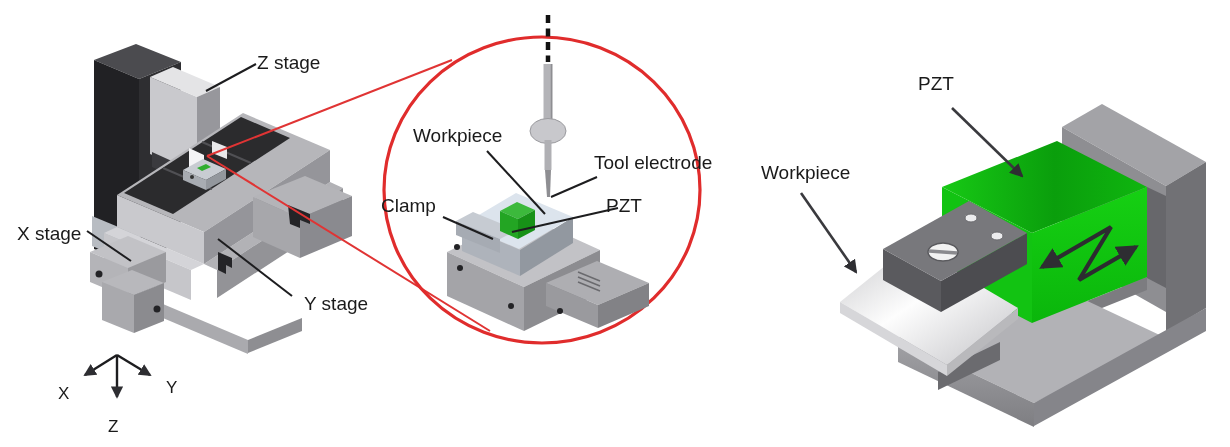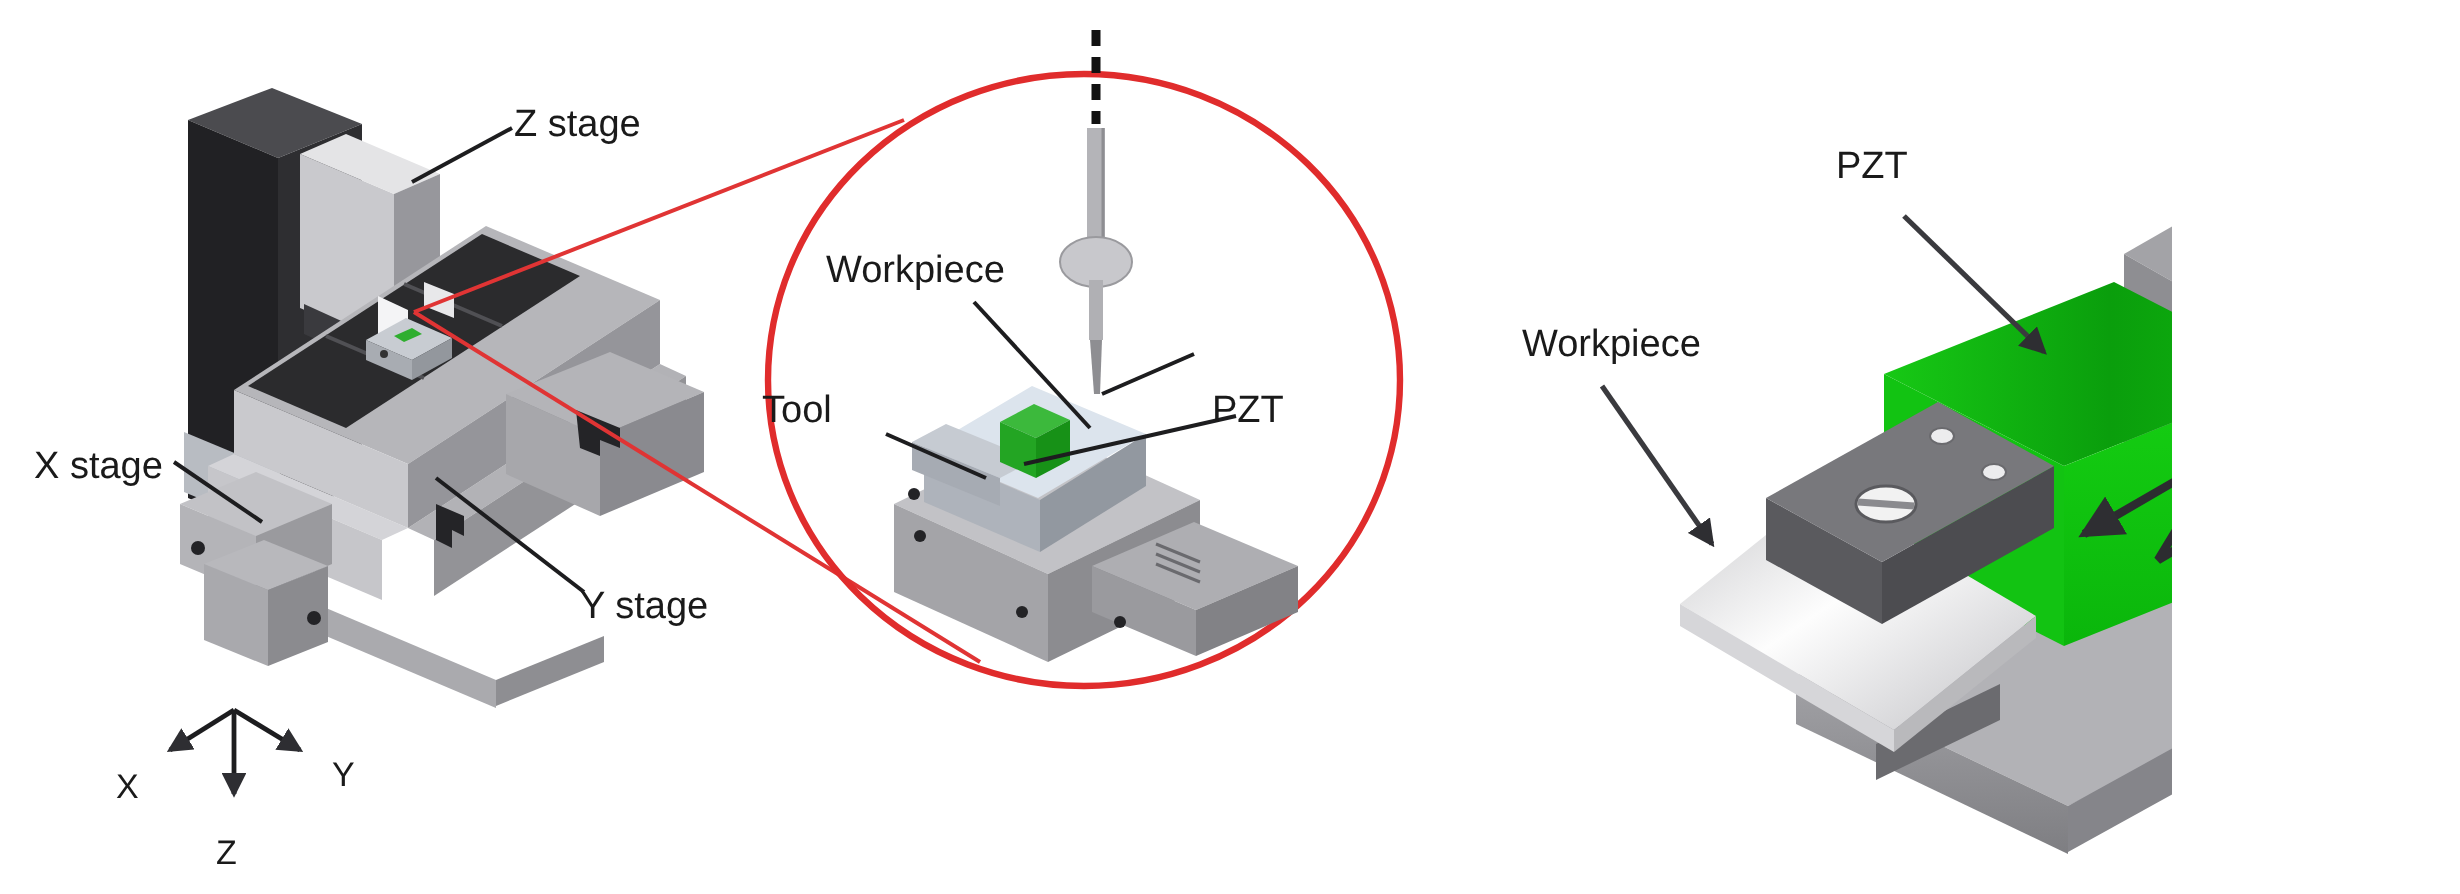--- a/index.html
+++ b/index.html
@@ -1,16 +1,16 @@
 <!DOCTYPE html>
 <html><head>
 <meta charset="utf-8">
 <style>
   html,body{margin:0;padding:0;background:#fff;}
-  #stage{position:relative;width:1086px;height:447px;background:#ffffff;overflow:hidden;
+  #stage{position:relative;width:1230px;height:447px;background:#ffffff;overflow:hidden;
          font-family:"Liberation Sans",sans-serif;}
   #art{position:absolute;left:0;top:0;}
   .lbl{position:absolute;color:#1a1a1a;font-size:19px;line-height:1.05;white-space:nowrap;}
   .axlbl{position:absolute;color:#1a1a1a;font-size:17px;line-height:1;white-space:nowrap;}
 </style>
 </head>
 <body>
 
 <div id="stage">
 
@@ -175,25 +175,26 @@
     <ellipse cx="971" cy="218" rx="6" ry="4" fill="#ececee" stroke="#6a6a6e" stroke-width="1"></ellipse>
     <ellipse cx="997" cy="236" rx="6" ry="4" fill="#ececee" stroke="#6a6a6e" stroke-width="1"></ellipse>
 
     <line x1="952" y1="108" x2="1022" y2="176" stroke="#3a3a3e" stroke-width="2.6" marker-end="url(#ah)"></line>
     <line x1="801" y1="193" x2="856" y2="272" stroke="#3a3a3e" stroke-width="2.6" marker-end="url(#ah)"></line>
   </g>
 </svg>
 
 <div class="lbl" style="left:257px;top:53px">Z stage</div>
 <div class="lbl" style="left:17px;top:224px">X stage</div>
-<div class="lbl" style="left:290px;top:294px">Y stage</div>
+<div class="lbl" style="left:304px;top:294px">Y stage</div>
 <div class="axlbl" style="left:58px;top:385px">X</div>
 <div class="axlbl" style="left:166px;top:379px">Y</div>
 <div class="axlbl" style="left:108px;top:418px">Z</div>
 
 <div class="lbl" style="left:413px;top:126px">Workpiece</div>
-<div class="lbl" style="left:381px;top:196px">Tool</div>
+<div class="lbl" style="left:594px;top:153px">Tool electrode</div>
+<div class="lbl" style="left:381px;top:196px">Clamp</div>
 <div class="lbl" style="left:606px;top:196px">PZT</div>
 
 <div class="lbl" style="left:918px;top:74px">PZT</div>
 <div class="lbl" style="left:761px;top:163px">Workpiece</div>
 
 </div>
 
 </body></html>

